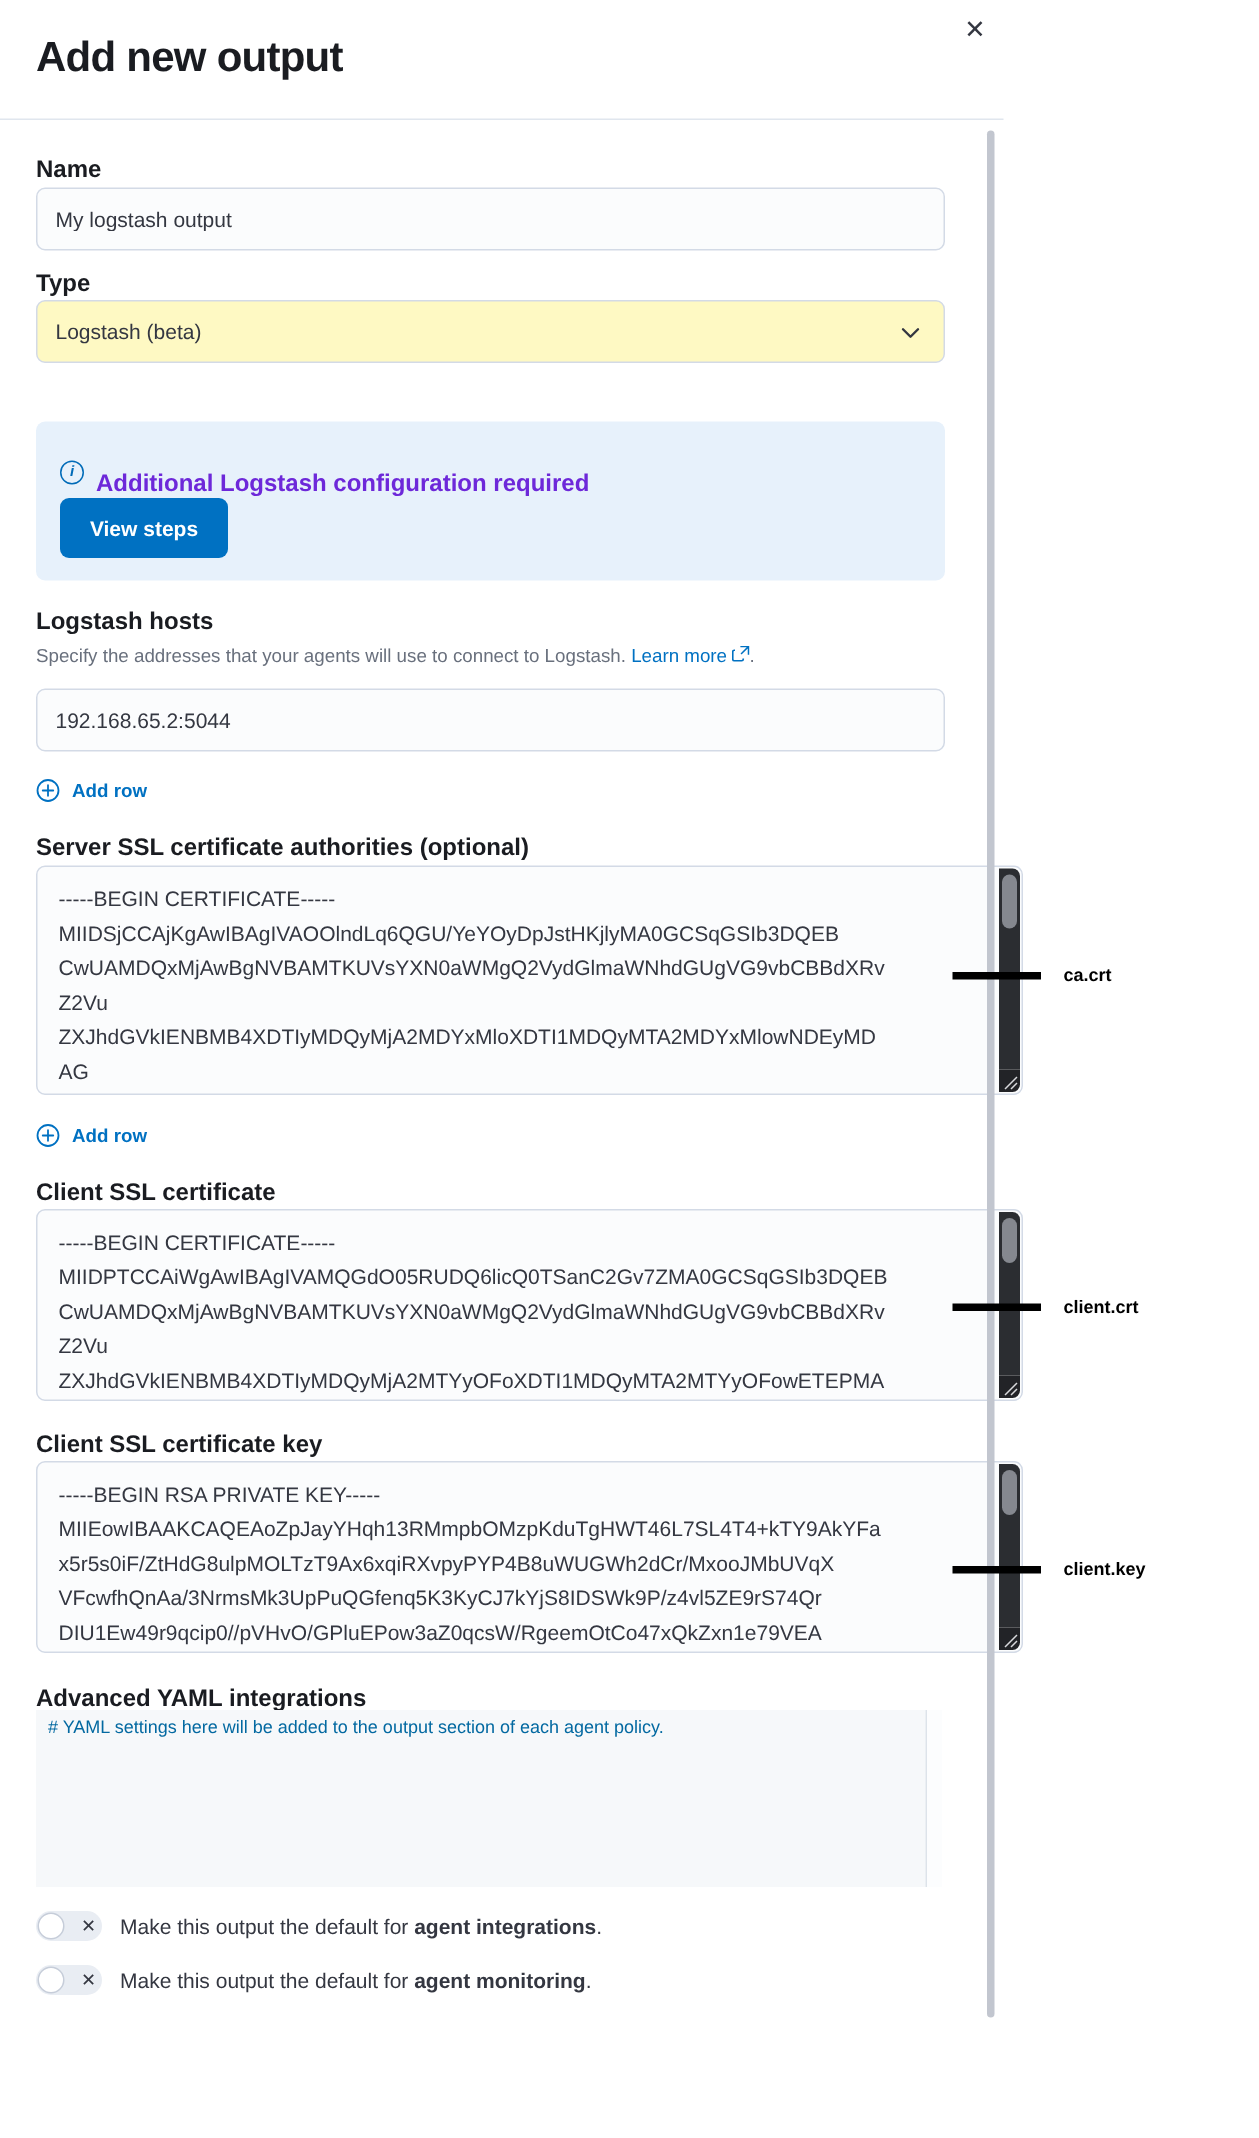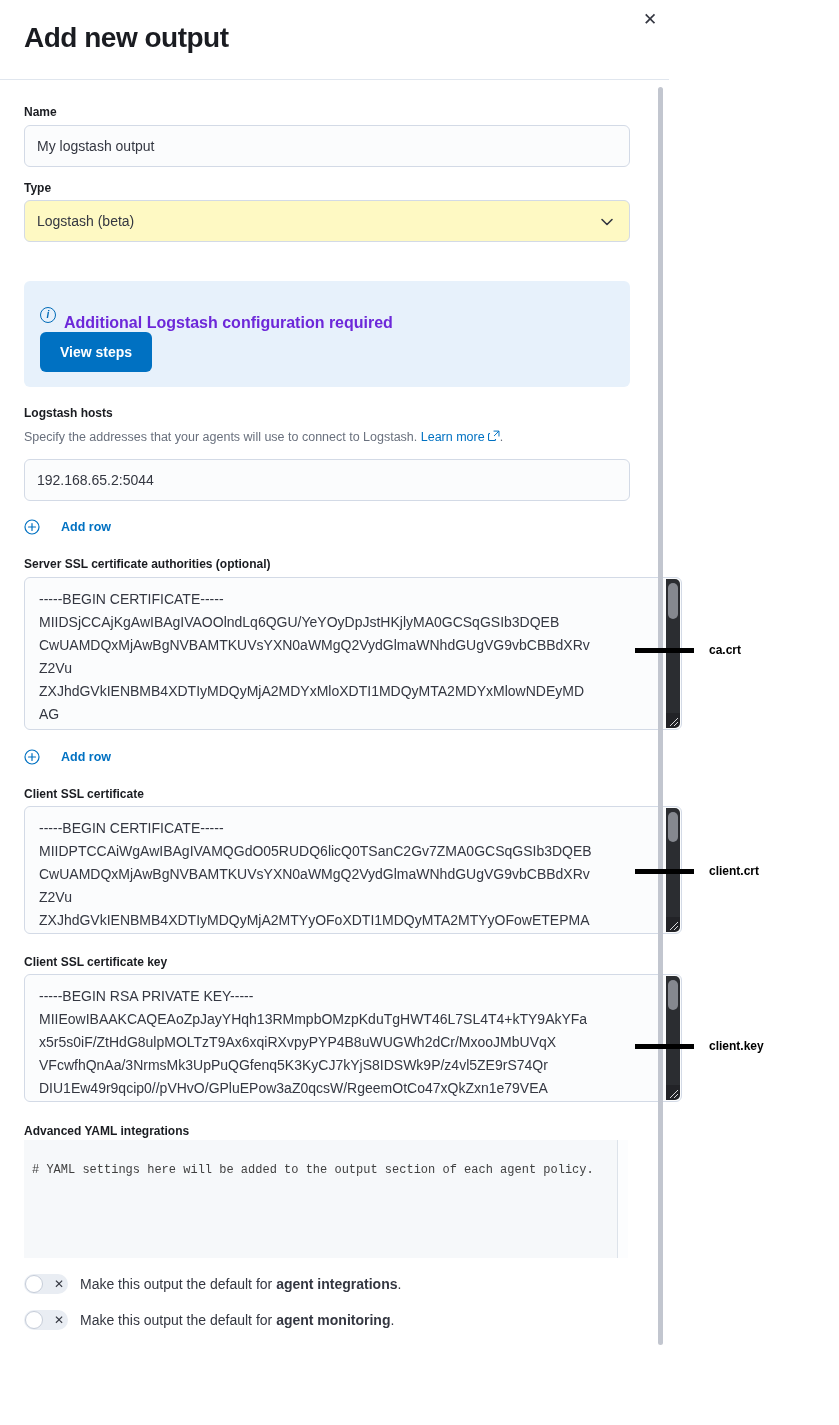--- a/index.html
+++ b/index.html
@@ -8,48 +8,48 @@
   #screen { position:relative; width:839px; height:1425px; background:#fff; overflow:hidden; }
 
   .flyout { position:absolute; left:0; top:0; width:669px; height:1425px; background:#fff; }
 
   
   .flyout-title { position:absolute; left:24px; top:22px; font-size:28px; font-weight:700; color:#1a1c21; letter-spacing:-0.5px; }
   .close-btn { position:absolute; left:637px; top:7px; width:26px; height:26px; border:none; background:transparent; cursor:pointer; font-size:17px; color:#343741; line-height:26px; text-align:center; }
   .header-divider { position:absolute; left:0; top:79px; width:669px; height:1px; background:#e0e6ee; }
 
   
-  .field-label { position:absolute; left:24px; font-size:12px; font-weight:700; color:#1a1c21; }
+  .field-label { position:absolute; left:24px; font-size:16px; font-weight:700; color:#1a1c21; }
   .text-input { position:absolute; left:24px; width:606px; height:42px; background:#fbfcfd; border:1px solid #d3dae6; border-radius:6px; font-family:inherit; font-size:14px; color:#343741; padding:0 12px; outline:none; }
   .help-text { position:absolute; left:24px; width:606px; font-size:12.5px; color:#69707d; line-height:18px; }
   .link { color:#0071c2; text-decoration:none; cursor:pointer; }
   .select-box { position:absolute; left:24px; width:606px; height:42px; background:#fef9c3; border:1px solid #d3dae6; border-radius:6px; font-size:14px; color:#343741; line-height:40px; padding:0 12px; cursor:pointer; }
   .select-box svg { position:absolute; right:14px; top:13px; }
 
   
   .callout { position:absolute; left:24px; top:281px; width:606px; height:106px; background:#e7f1fb; border-radius:6px; }
   .callout-head { position:absolute; left:16px; top:16px; display:flex; align-items:center; gap:8px; }
   .info-icon { width:16px; height:16px; border:1.4px solid #006bb8; border-radius:50%; color:#006bb8; font-size:10px; font-weight:700; line-height:13px; text-align:center; font-style:italic; flex:0 0 auto; }
   .callout-title { font-size:16px; font-weight:600; color:#6d28d9;margin-top:17px; }
   .primary-btn { position:absolute; background:#0071c2; color:#fff; border:none; border-radius:6px; font-family:inherit; font-size:14px; font-weight:600; cursor:pointer; }
   .view-steps { left:16px; top:51px; width:112px; height:40px; }
 
   
-  .add-row { position:absolute; left:24px; display:flex; align-items:center; gap:21px; color:#0071c2; font-size:12.5px; font-weight:600; cursor:pointer; }
+  .add-row { position:absolute; left:24px; display:flex; align-items:center; gap:8px; color:#0071c2; font-size:12.5px; font-weight:600; cursor:pointer; }
 
   
   .cert-area { position:absolute; left:24px; width:658px; background:#fbfcfd; border:1px solid #d3dae6; border-radius:6px; overflow:hidden; }
   .cert-text { position:absolute; left:0; top:0; right:16px; bottom:0; padding:10px 0 0 14px; font-size:14px; line-height:23px; color:#343741; white-space:pre; overflow:hidden; }
   .cert-scrollbar { position:absolute; right:1px; top:1px; width:14px; bottom:16px; background:#2b2d31; border-radius:0 5px 0 0; cursor:pointer; }
   .cert-thumb { position:absolute; left:2px; top:4px; width:10px; height:36px; background:#85888f; border-radius:5px; }
   .resize-corner { position:absolute; right:1px; bottom:1px; width:14px; height:15px; background:#222327; border-radius:0 0 5px 0; cursor:nwse-resize; }
 
   
   .yaml-editor { position:absolute; left:24px; top:1140px; width:604px; height:118px; background:#f6f8fa; overflow:hidden; }
-  .yaml-text { position:absolute; left:8px; top:23px; right:16px; font-family:Liberation Mono, monospace; font-size:12px; color:#404040; white-space:nowrap; overflow:hidden; }
+  .yaml-text { position:absolute; left:8px; top:4px; right:16px; font-family:Liberation Sans, sans-serif; font-size:12px; color:#0369a1; white-space:nowrap; overflow:hidden; }
   .yaml-gutter { position:absolute; right:0; top:0; width:11px; height:100%; background:#fcfdfe; border-left:1px solid #dde3ea; }
 
   
   .toggle-row { position:absolute; left:24px; display:flex; align-items:center; gap:12px; }
   .toggle { position:relative; width:44px; height:20px; background:#e9edf3; border-radius:10px; cursor:pointer; flex:0 0 auto; }
   .toggle-knob { position:absolute; left:1px; top:1px; width:18px; height:18px; background:#fff; border:1px solid #c6cdd9; border-radius:50%; }
   .toggle-x { position:absolute; left:26px; top:0; width:18px; height:20px; font-size:12px; color:#343741; line-height:20px; text-align:center; font-weight:600; }
   .toggle-label { font-size:14px; color:#343741; }
 
   

